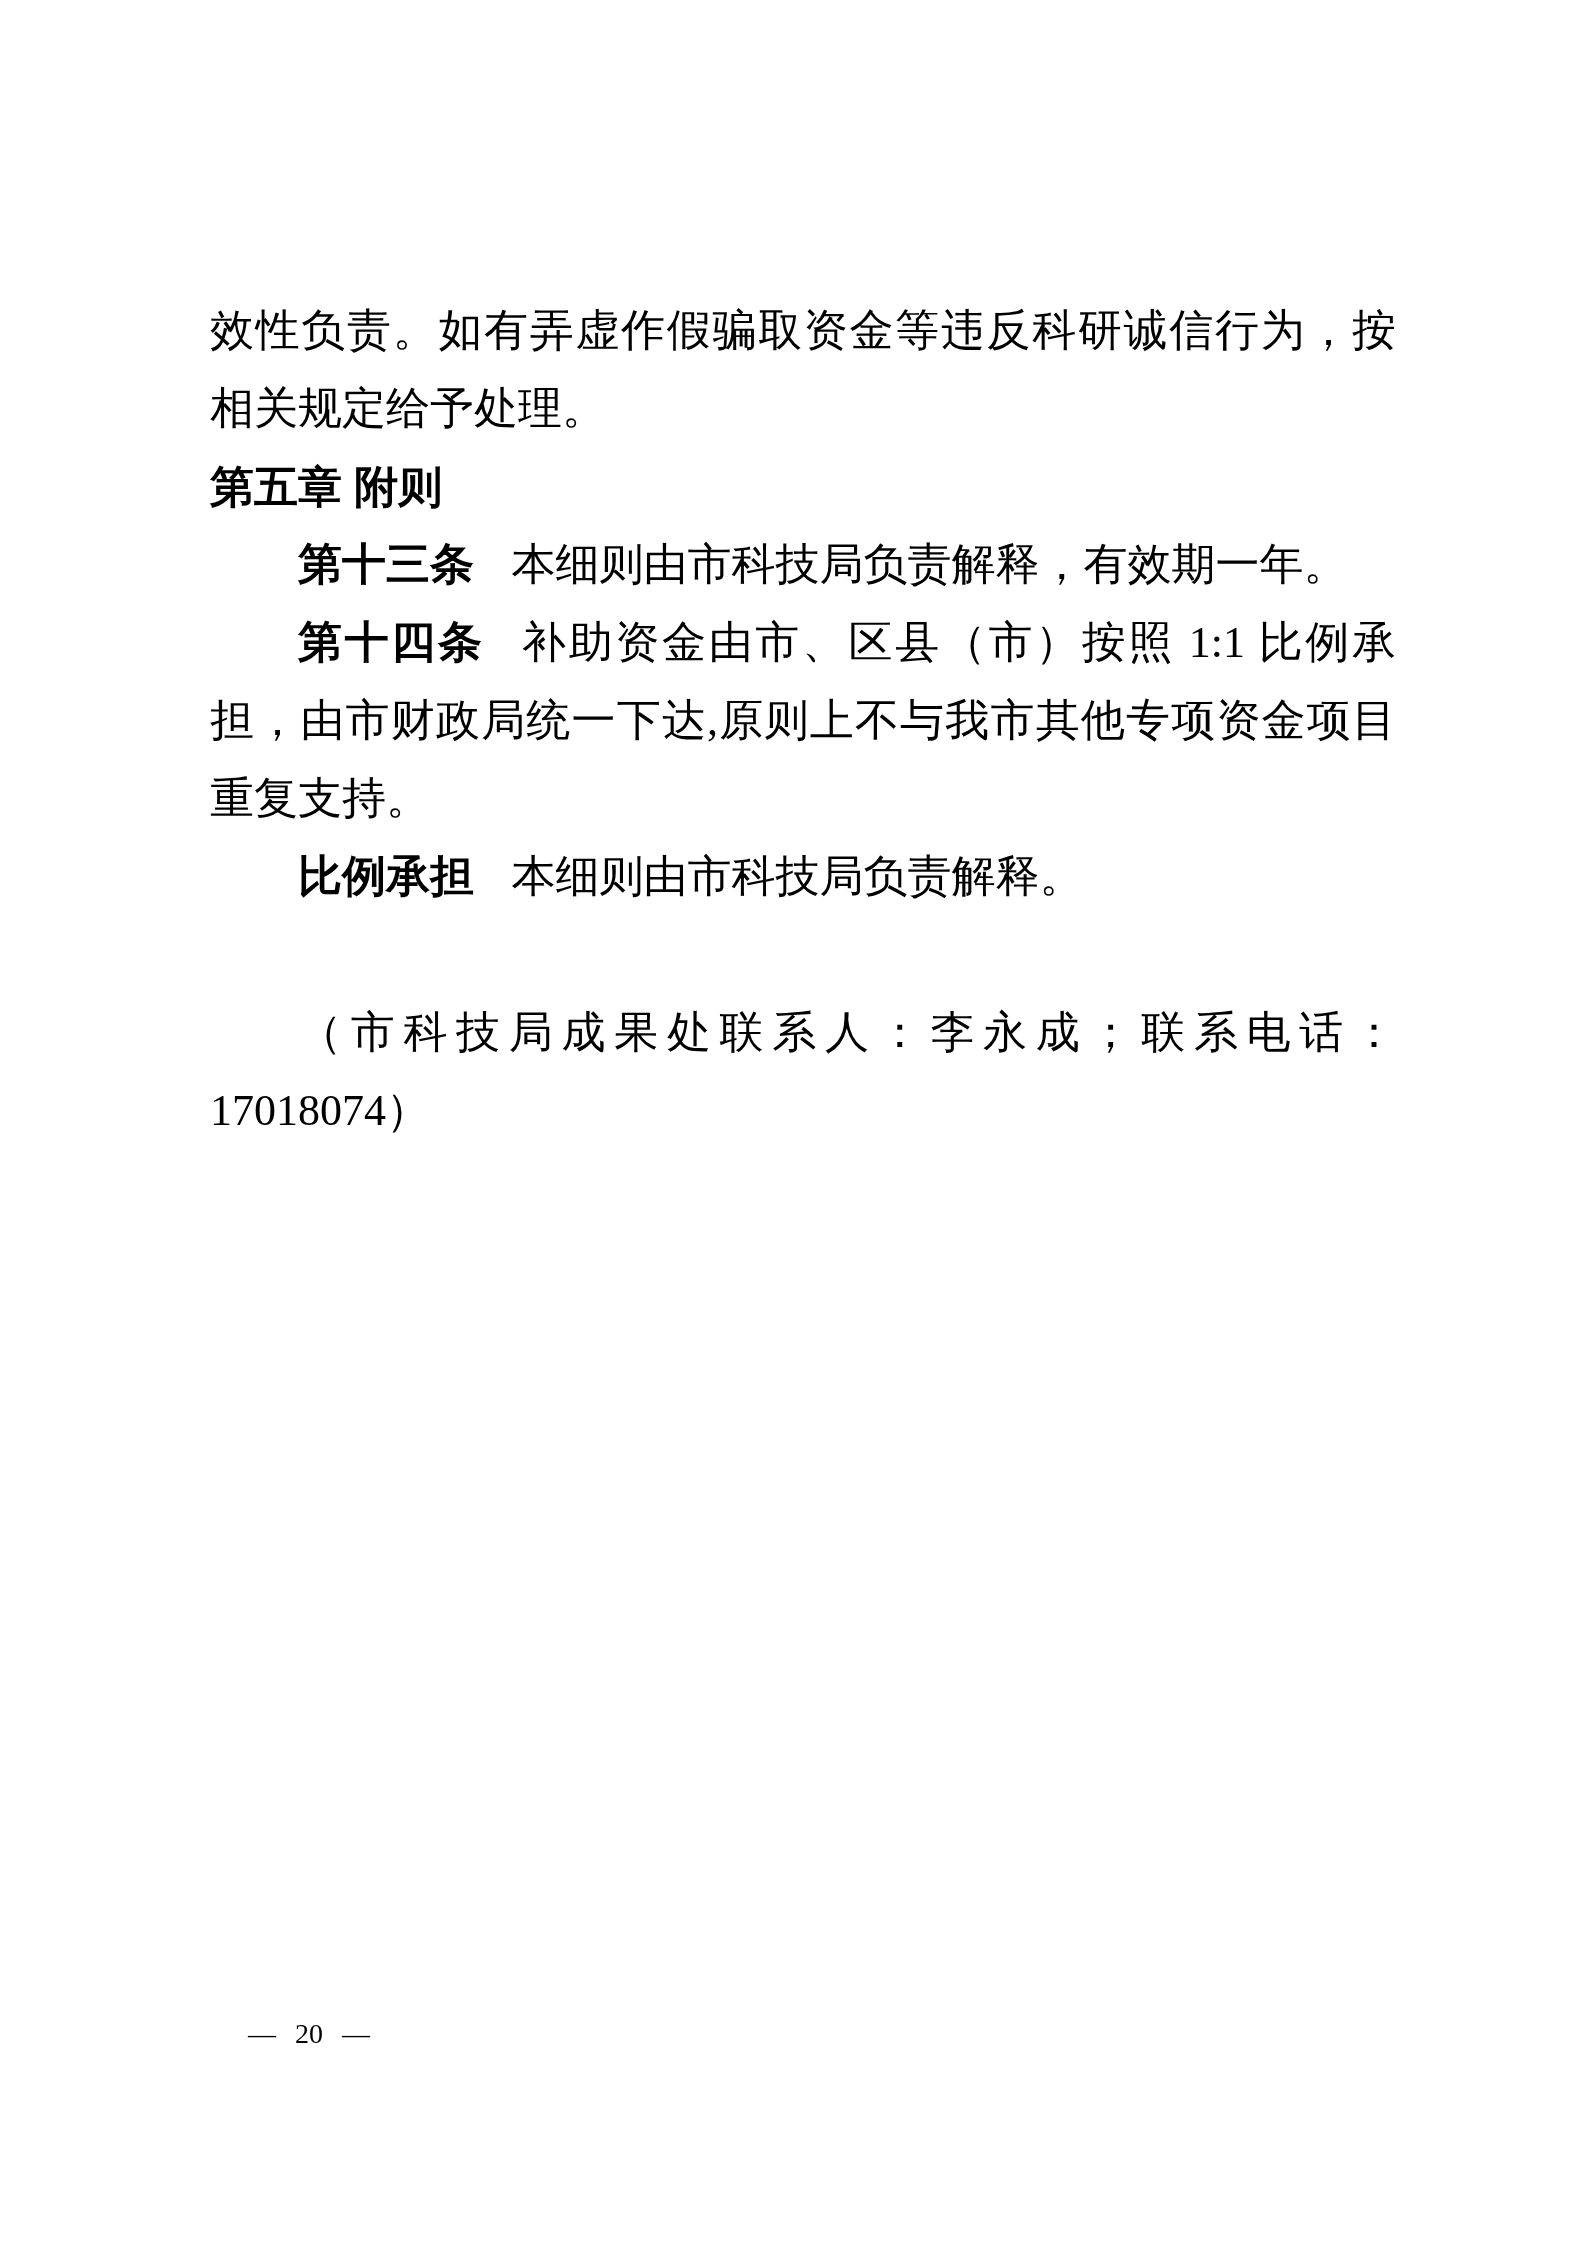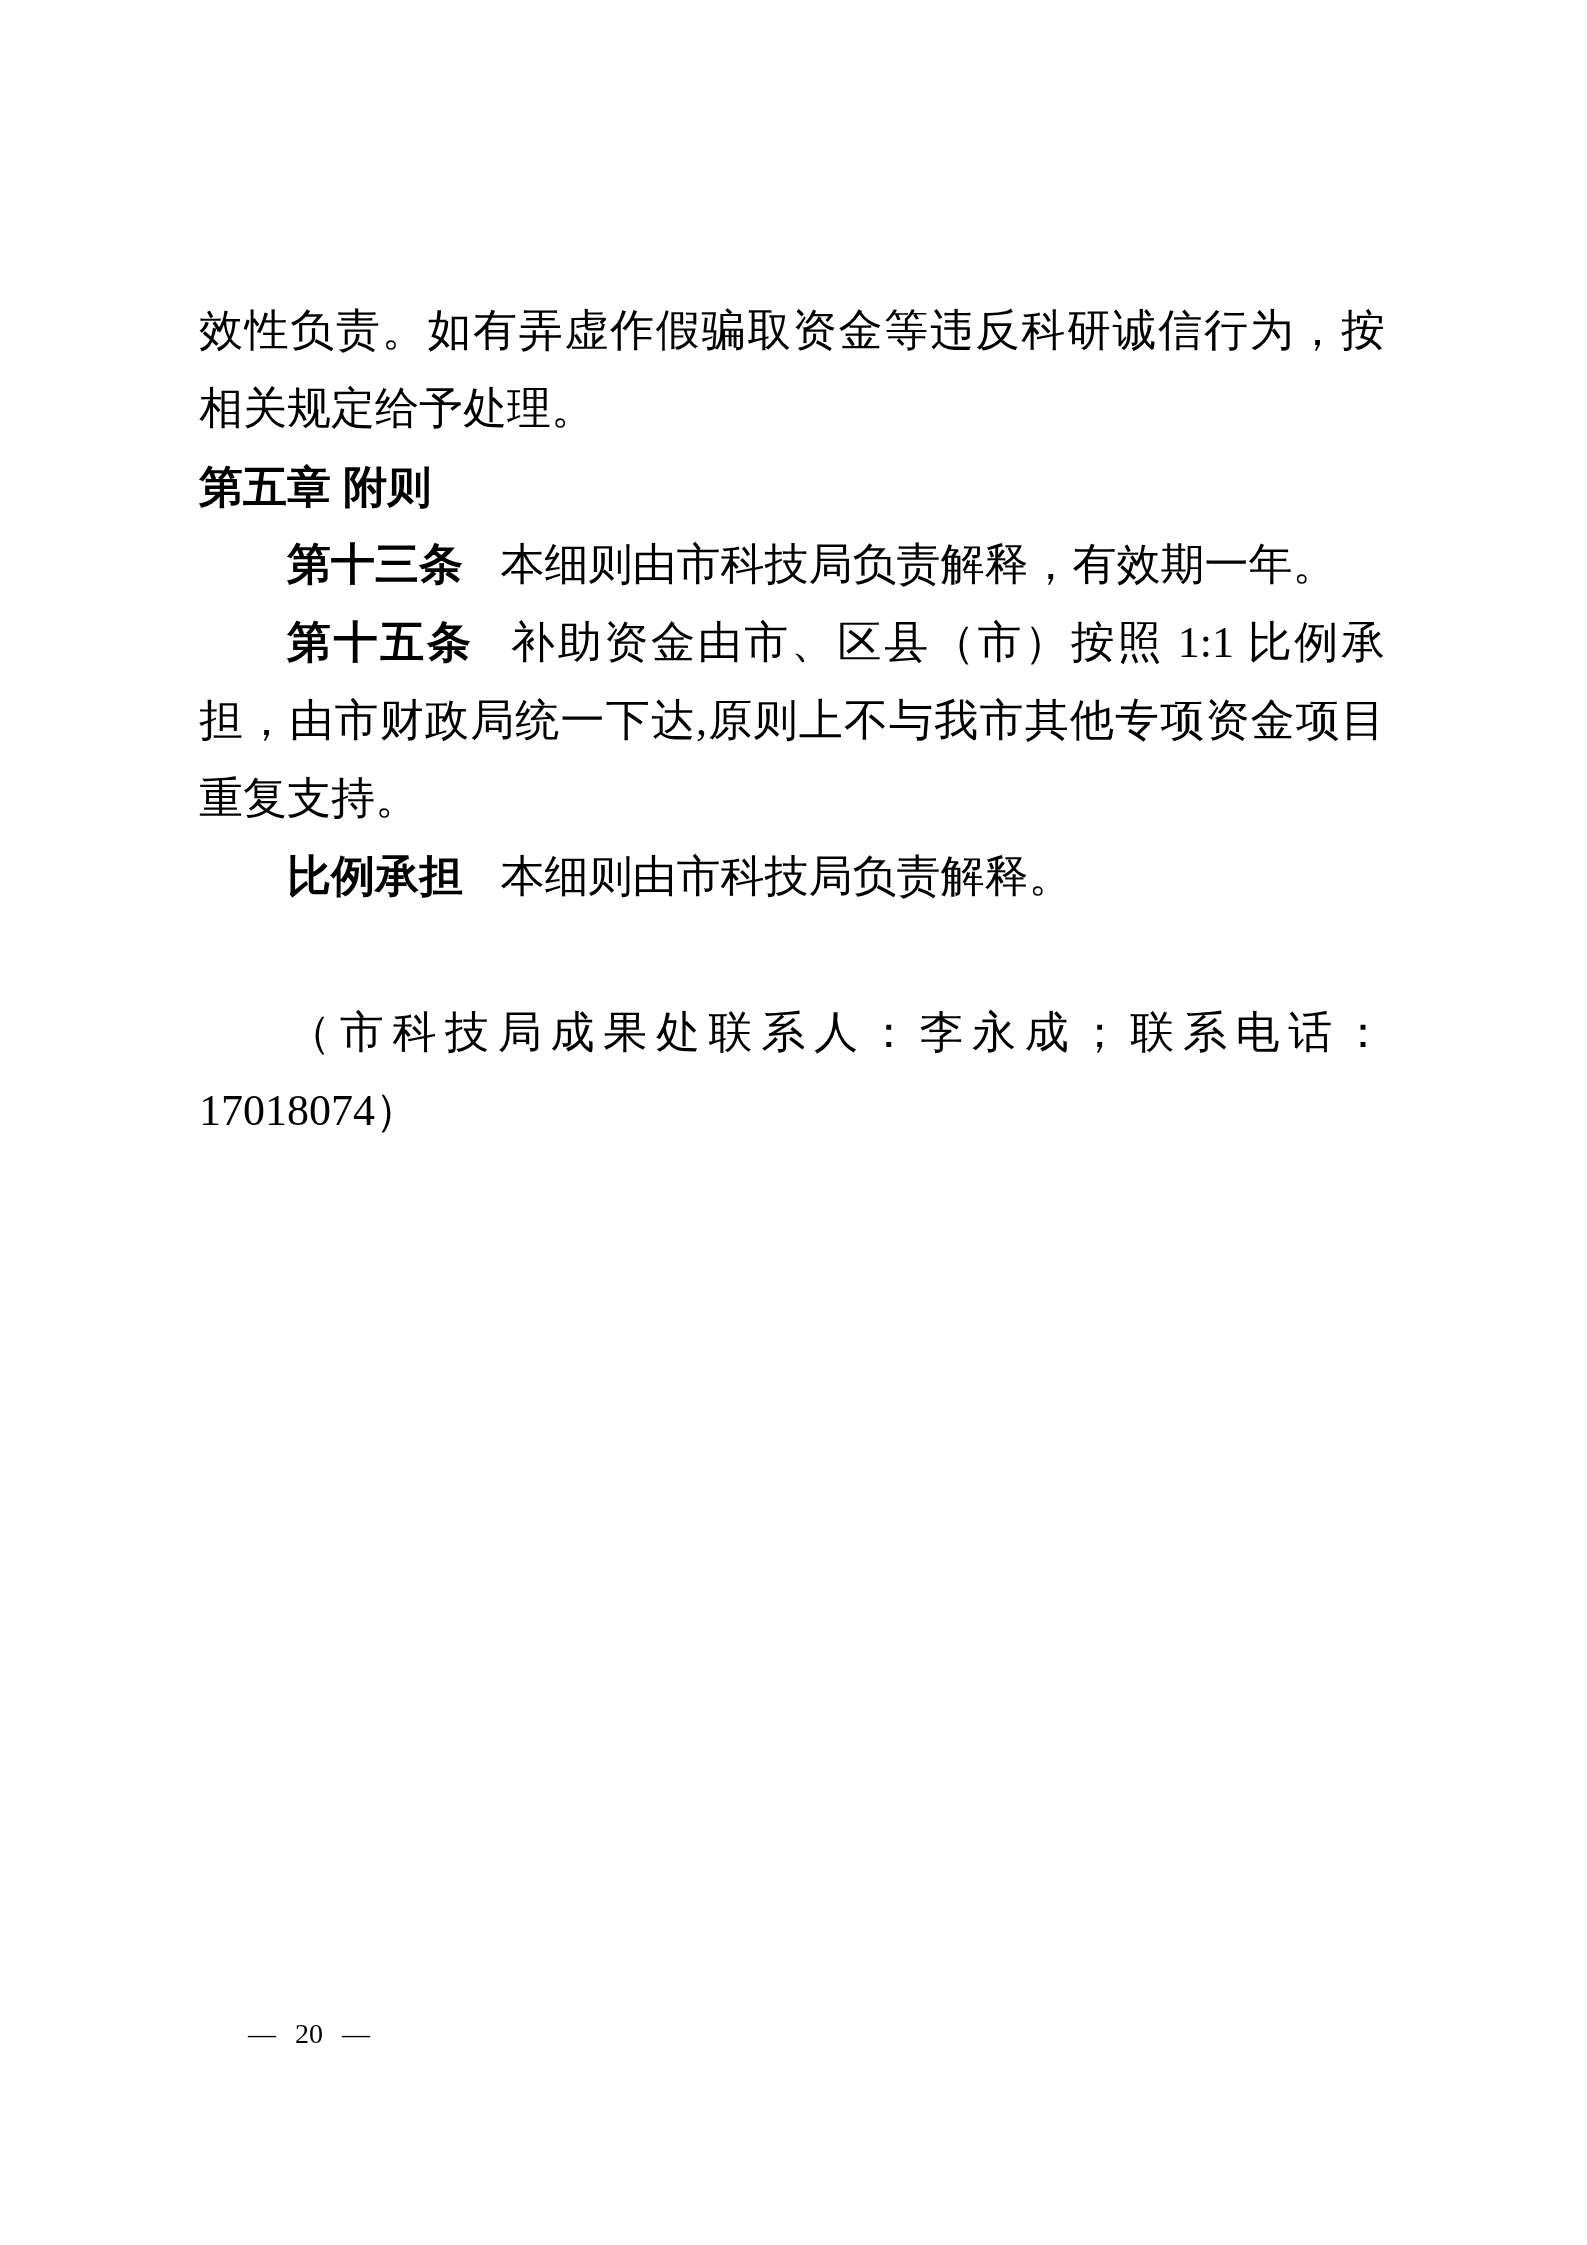--- a/index.html
+++ b/index.html
@@ -11,21 +11,21 @@
     position: relative;
     width: 1587px;
     height: 2245px;
     background: #ffffff;
     color: #000000;
     font-family: "Liberation Serif", "DejaVu Serif", serif;
     overflow: hidden;
   }
   .content {
     position: absolute;
-    left: 199px;
+    left: 210px;
     top: 292px;
     width: 1186px;
     font-size: 44px;
     line-height: 78px;
     text-align: justify;
   }
   .para {
     margin: 0;
     text-align: justify;
   }
@@ -69,21 +69,21 @@
 
     <p class="para">效性负责。如有弄虚作假骗取资金等违反科研诚信行为，按相关规定给予处理。</p>
 
     <h2 class="chapter-heading">第五章 附则</h2>
 
     <p class="para indent">
       <span class="article-label">第十三条</span><span>本细则由市科技局负责解释，有效期一年。</span>
     </p>
 
     <p class="para indent">
-      <span class="article-label">第十五条</span><span>补助资金由市、区县（市）按照 1:1 比例承担，由市财政局统一下达,原则上不与我市其他专项资金项目重复支持。</span>
+      <span class="article-label">第十四条</span><span>补助资金由市、区县（市）按照 1:1 比例承担，由市财政局统一下达,原则上不与我市其他专项资金项目重复支持。</span>
     </p>
 
     <p class="para indent">
       <span class="article-label">比例承担</span><span>本细则由市科技局负责解释。</span>
     </p>
 
     <p class="para contact-para">（市科技局成果处联系人：李永成；联系电话：17018074）</p>
 
   </div>
 

